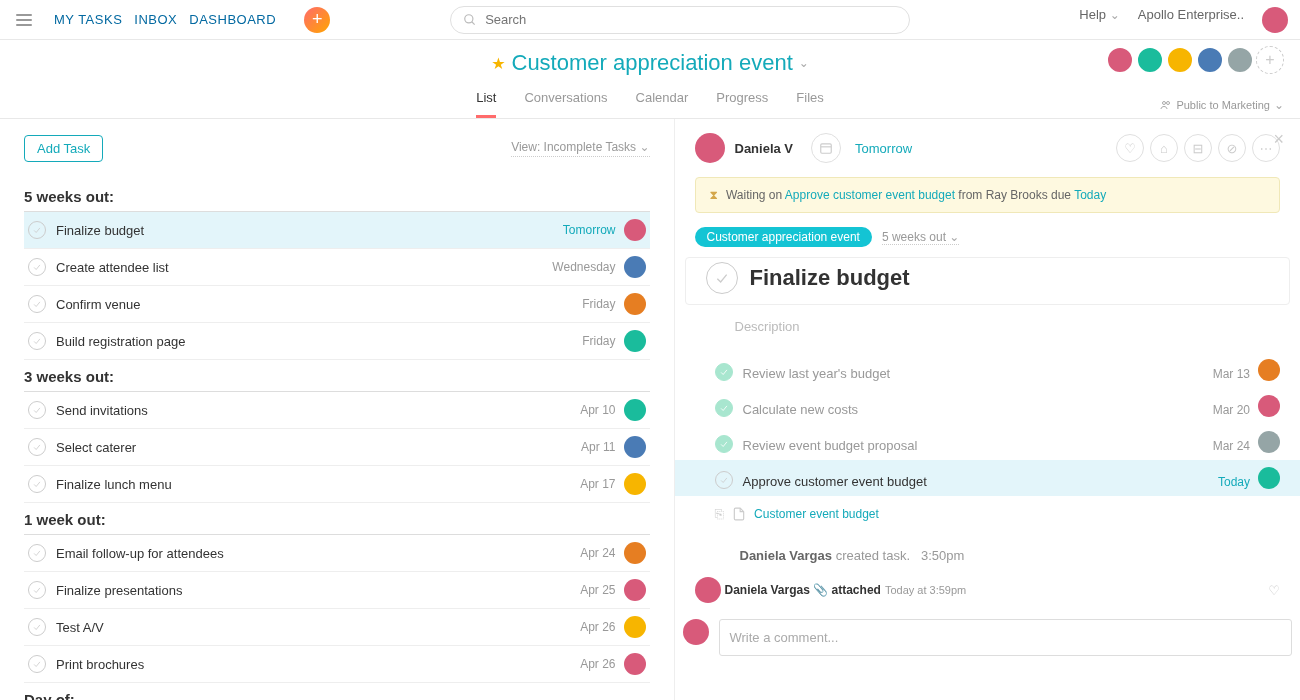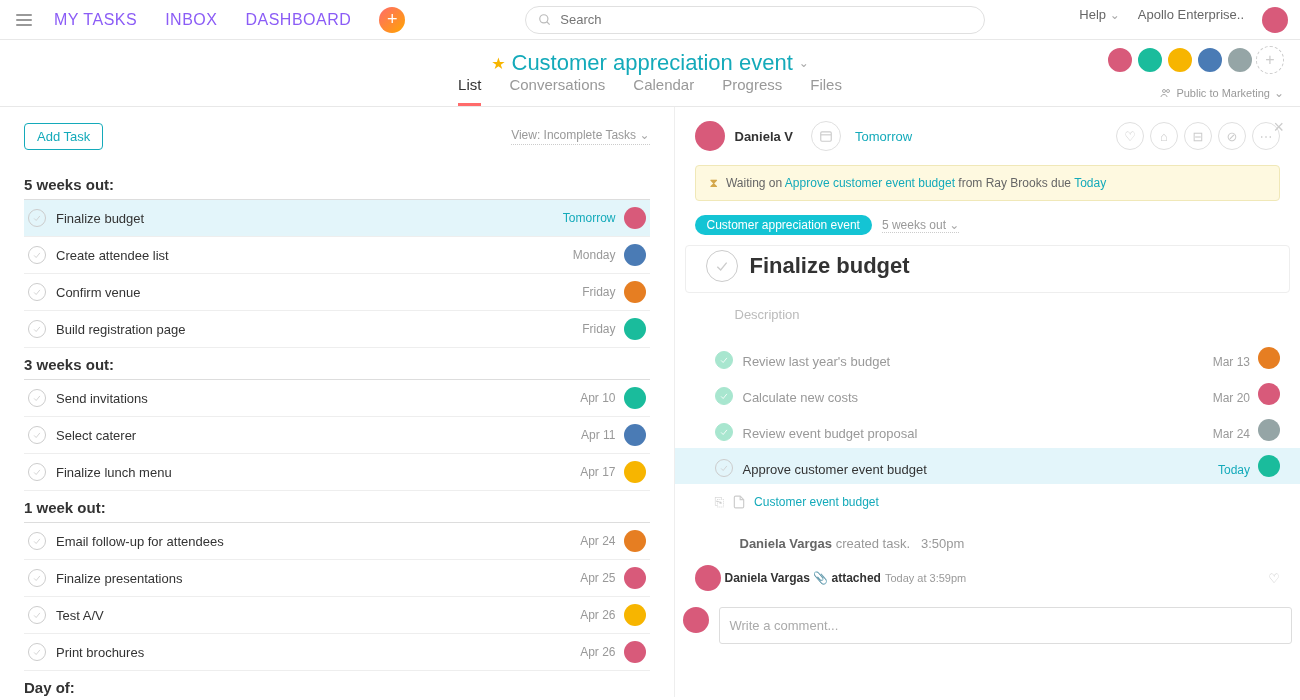--- a/index.html
+++ b/index.html
@@ -1,32 +1,32 @@
 <!DOCTYPE html>
 <html><head>
 <meta charset="utf-8">
 <style>
 *{margin:0;padding:0;box-sizing:border-box;font-family:-apple-system,BlinkMacSystemFont,"Segoe UI",Helvetica,Arial,sans-serif}
 body{background:#fff;width:1300px;height:700px;overflow:hidden;color:#333;font-size:13px}
 .topbar{height:40px;border-bottom:1px solid #e8e8e8;display:flex;align-items:center;padding:0 12px}
 .menu-icon{width:24px;height:24px;display:flex;flex-direction:column;justify-content:center;gap:3px;cursor:pointer;padding:4px}
 .menu-icon span{height:2px;background:#999;border-radius:1px}
-.topnav{display:flex;gap:28px;margin-left:18px;font-size:16px;letter-spacing:0.5px;color:#8b5cf6}
+.topnav{display:flex;gap:12px;margin-left:18px;font-size:13px;letter-spacing:0.5px;color:#0369a1}
 .topnav span{cursor:pointer}
 .plus-btn{width:26px;height:26px;border-radius:50%;background:linear-gradient(135deg,#ff6b6b,#ffa500);color:#fff;display:flex;align-items:center;justify-content:center;font-size:18px;margin-left:28px;cursor:pointer;font-weight:300}
 .search-wrap{flex:0 0 auto;margin-left:120px}
 .search{width:460px;height:28px;border:1px solid #e0e0e0;border-radius:14px;padding:0 12px;display:flex;align-items:center;gap:8px;color:#aaa}
 .search input{border:none;outline:none;flex:1;font-size:13px;color:#333}
 .topright{margin-left:auto;display:flex;align-items:flex-start;gap:18px;color:#666;font-size:13px}
 .avatar{width:26px;height:26px;border-radius:50%;background:#d85a7a;display:inline-block}
 .project-header{padding:10px 0 0;text-align:center;border-bottom:1px solid #e8e8e8;position:relative}
 .project-title{font-size:22px;color:#14aaba;font-weight:400;display:flex;align-items:center;justify-content:center;gap:6px}
 .star{color:#f7b500;font-size:16px}
 .chev{color:#aaa;font-size:12px}
-.tabs{display:flex;gap:28px;justify-content:center;color:#999;font-size:15px}
+.tabs{display:flex;gap:28px;justify-content:center;margin-top:14px;color:#999;font-size:13px}
 .tabs span{padding-bottom:10px;cursor:pointer}
 .tabs span.active{color:#333;border-bottom:3px solid #ff6b6b}
 .members{position:absolute;right:16px;top:6px;display:flex;gap:2px}
 .mem{width:28px;height:28px;border-radius:50%;border:2px solid #fff}
 .mem.add{background:#fff;border:1px dashed #ccc;color:#ccc;display:flex;align-items:center;justify-content:center;font-size:16px}
 .visibility{position:absolute;right:16px;bottom:6px;font-size:11px;color:#999;display:flex;align-items:center;gap:4px}
 .main{display:flex;height:calc(700px - 40px - 70px)}
 .left{flex:1;padding:16px 24px;overflow-y:auto;border-right:1px solid #eee;max-width:700px}
 .left-head{display:flex;align-items:center;margin-bottom:18px}
 .add-task{border:1px solid #14aaba;color:#14aaba;background:#fff;padding:5px 12px;border-radius:4px;font-size:13px;cursor:pointer}
@@ -161,21 +161,21 @@
           <span class="task-due tom">Tomorrow</span>
           <span class="assignee c-red"></span>
         </div>
         <div class="task">
           <span class="check">
             <svg viewBox="0 0 24 24">
               <polyline points="5 13 10 18 19 7"></polyline>
             </svg>
           </span>
           <span class="task-name">Create attendee list</span>
-          <span class="task-due ">Monday</span>
+          <span class="task-due ">Wednesday</span>
           <span class="assignee c-blue"></span>
         </div>
         <div class="task">
           <span class="check">
             <svg viewBox="0 0 24 24">
               <polyline points="5 13 10 18 19 7"></polyline>
             </svg>
           </span>
           <span class="task-name">Confirm venue</span>
           <span class="task-due ">Friday</span>

